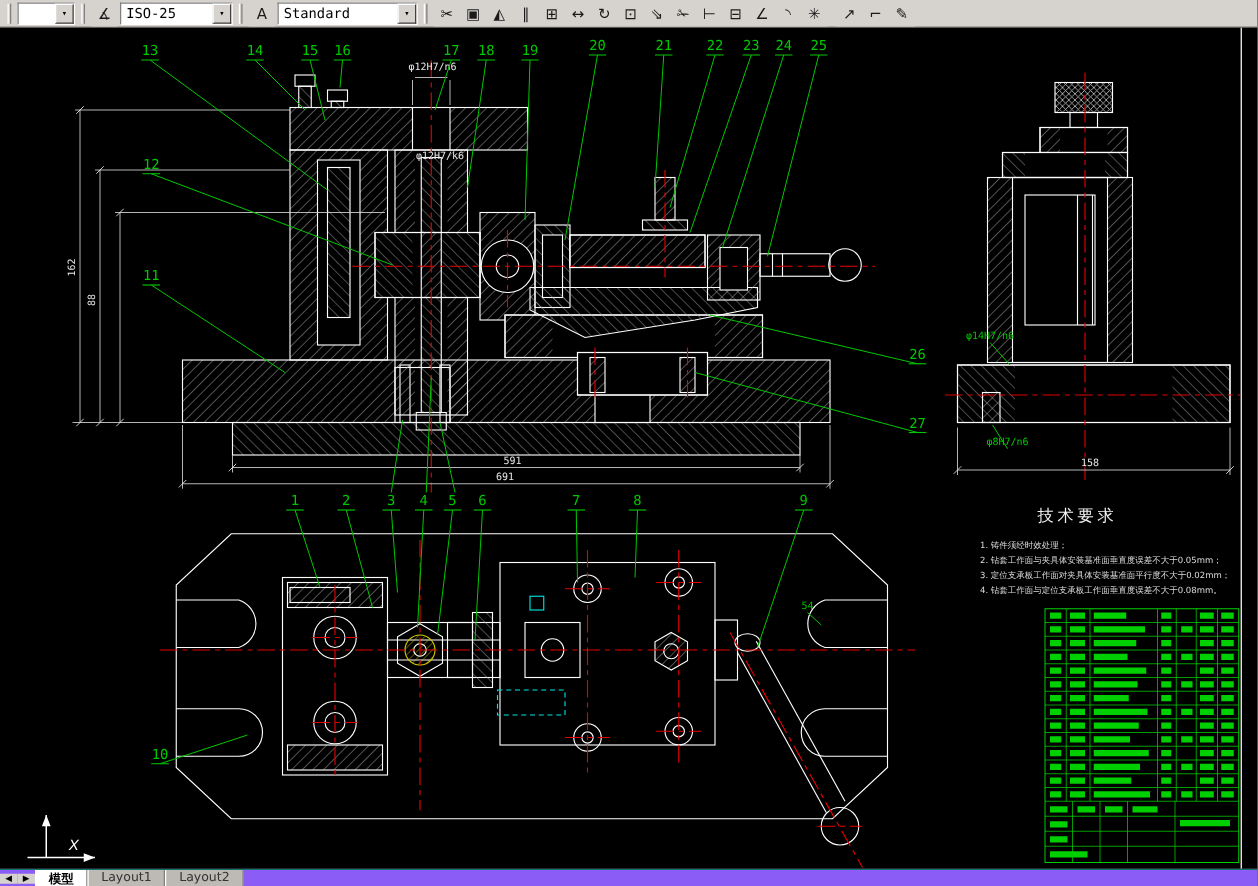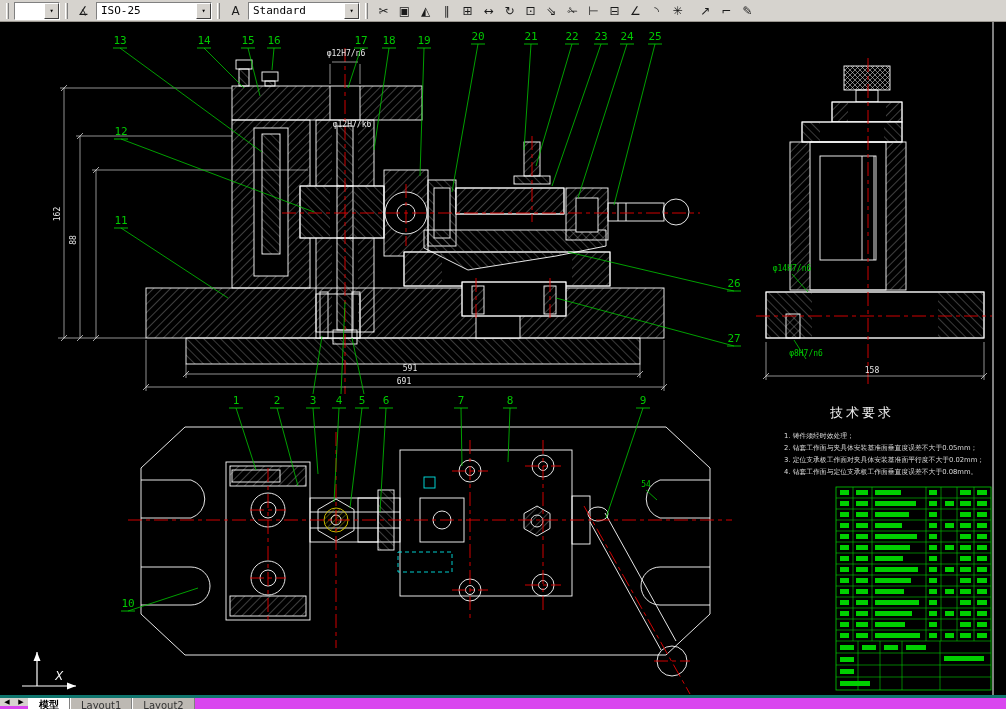--- a/index.html
+++ b/index.html
@@ -18,42 +18,42 @@
                font-size:7px;display:flex;align-items:center;justify-content:center}
   .tbtn{width:21px;height:20px;background:#d6d3ce;border:1px solid #d6d3ce;
         font-size:12px;line-height:1;color:#1a1a1a;display:flex;align-items:center;
         justify-content:center;padding:0;font-family:"DejaVu Sans",sans-serif;cursor:default}
   .tools{display:flex;align-items:center}
   .sep{width:7px}
   
   .canvas{position:relative;width:1006px;height:673px;background:#000}
   .canvas svg{display:block}
   
-  .tabbar{height:14px;background:#d946ef;border-top:3px solid #0f766e;
-          display:flex;align-items:flex-start;font-size:10px}
+  .tabbar{height:14px;background:#8b5cf6;border-top:1px solid #0f766e;
+          display:flex;align-items:center;font-size:10px}
   .tabnav{width:14px;border:none;background:#d6d3ce;color:#000;font-size:7px;
           display:flex;align-items:center;justify-content:center;padding:0}
   .tabs{display:flex;align-items:stretch}
   .tab{padding:0 10px;display:flex;align-items:center;background:#bdb9b3;color:#333;
        border-right:1px solid #808080;border-left:1px solid #fff;cursor:default;
        font-family:"DejaVu Sans",sans-serif}
   .tab.active{background:#fff;color:#000;font-weight:bold}
 </style>
 </head>
 <body>
 
 <div class="toolbar">
   <span class="grip"></span>
   <div class="combo" style="width:46px">
     <span class="val"></span>
     <span class="drop">▾</span>
   </div>
   <span class="grip"></span>
   <button class="tbtn">∡</button>
-  <div class="combo" style="width:116px">
+  <div class="combo" style="width:90px">
     <span class="val">ISO-25</span>
     <span class="drop">▾</span>
   </div>
   <span class="grip"></span>
   <button class="tbtn">A</button>
   <div class="combo" style="width:112px">
     <span class="val">Standard</span>
     <span class="drop">▾</span>
   </div>
   <span class="grip"></span>

